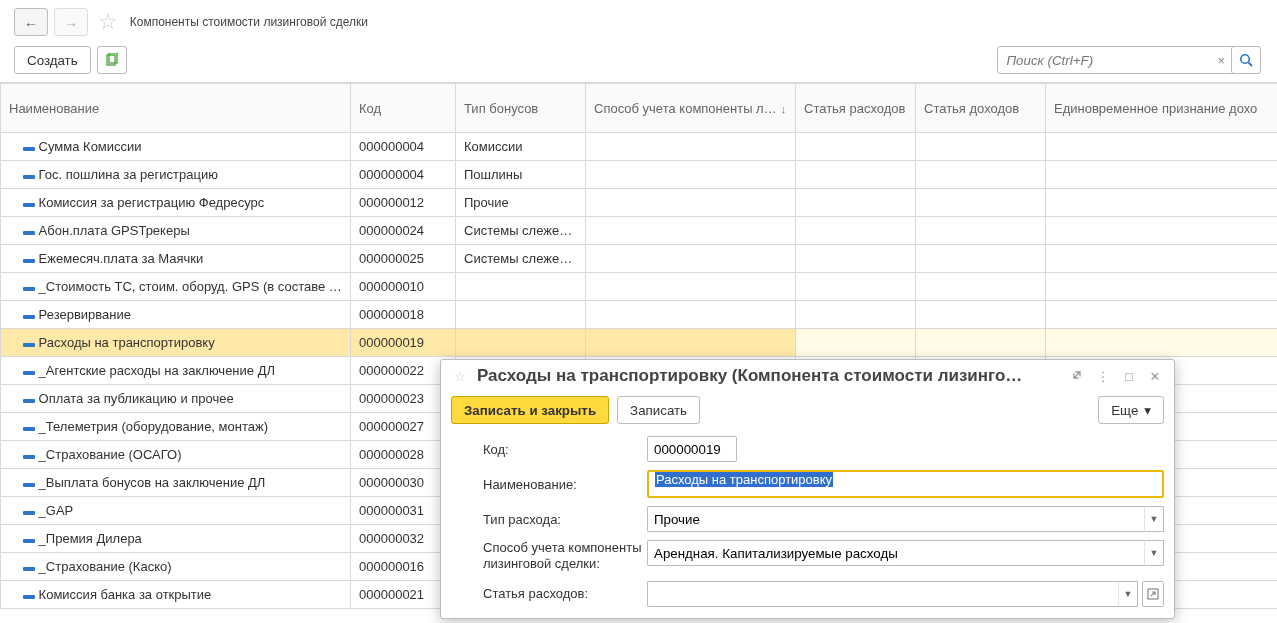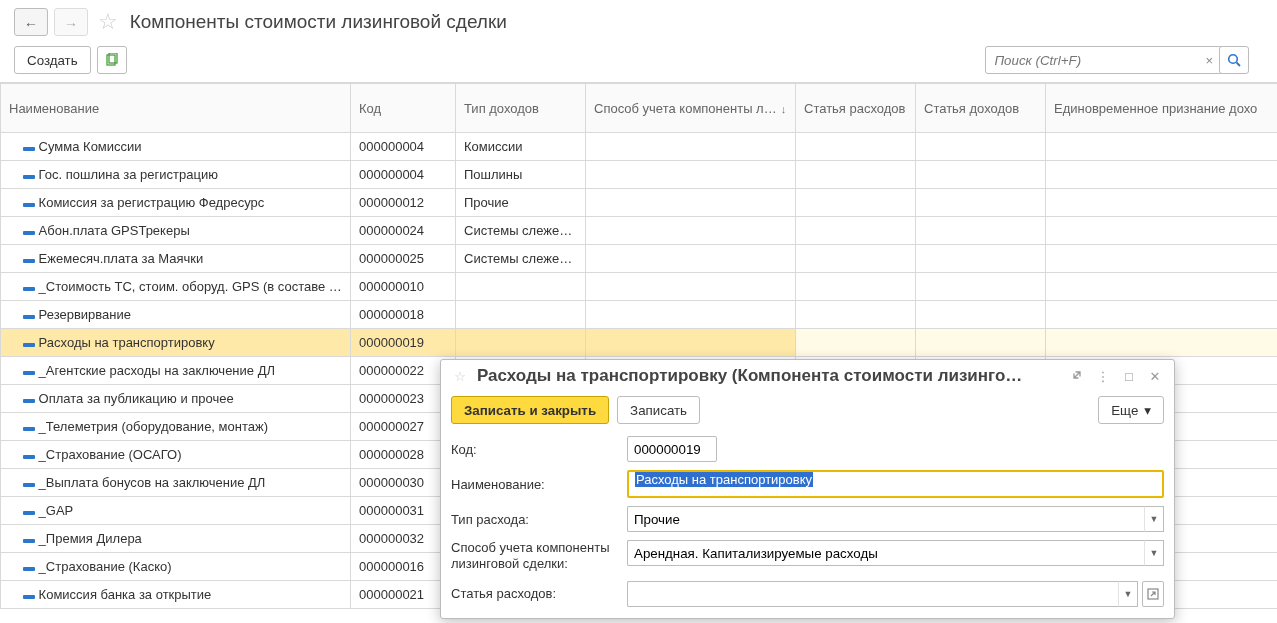--- a/index.html
+++ b/index.html
@@ -25,25 +25,25 @@
   height:28px;
   border-radius:3px;
   display:flex;
   align-items:center;
   justify-content:center;
   cursor:pointer;
   color:#555;
   font-size:14px;
 }
 .star-ico{color:#ccc;font-size:22px;margin:0 6px 0 4px;}
-.page-title{font-size:19px;color:#444;}
+.page-title{font-size:12px;color:#444;}
 .toolbar-row{
   display:flex;
   align-items:center;
-  padding:4px 28px 8px 14px;
+  padding:4px 16px 8px 14px;
   gap:6px;
 }
 .btn{
   border:1px solid #bcbcbc;
   background:#fff;
   border-radius:3px;
   height:28px;
   padding:0 12px;
   display:inline-flex;
   align-items:center;
@@ -134,21 +134,21 @@
   background:#ffda3e;
   border:1px solid #c7a500;
   font-weight:bold;
   color:#333;
 }
 .modal-toolbar .spacer{flex:1;}
 .btn-caret::after{content:" ▾";color:#333;}
 .form{
   padding:2px 10px;
 }
-.frow{display:flex;align-items:center;margin-bottom:8px;gap:16px;}
+.frow{display:flex;align-items:center;margin-bottom:8px;gap:4px;margin-left:32px;}
 .flabel{width:160px;color:#333;}
 .finput{
   border:1px solid #bcbcbc;border-radius:2px;height:26px;padding:0 6px;flex:0 0 auto;
 }
 .fcode{width:90px;}
 .fname-wrap{flex:1;}
 .fname{
   border:2px solid #e8b900;border-radius:2px;height:28px;width:100%;padding:0 6px;
 }
 .fname .hl{background:#2f6fcf;color:#fff;padding:0 1px;}
@@ -204,21 +204,21 @@
         <col class="col-type">
         <col class="col-way">
         <col class="col-exp">
         <col class="col-inc">
         <col class="col-once">
   </colgroup>
   <thead>
     <tr>
       <th>Наименование</th>
       <th>Код</th>
-      <th>Тип доходов</th>
+      <th>Тип бонусов</th>
       <th><span>Способ учета компоненты л…</span><span class="sort-ico">↓</span></th>
       <th>Статья расходов</th>
       <th>Статья доходов</th>
       <th>Единовременное признание дохо</th>
     </tr>
   </thead>
   <tbody id="tbody">
         <tr>
           <td><span class="row-mark"></span> Сумма Комиссии</td>
           <td>000000004</td>

